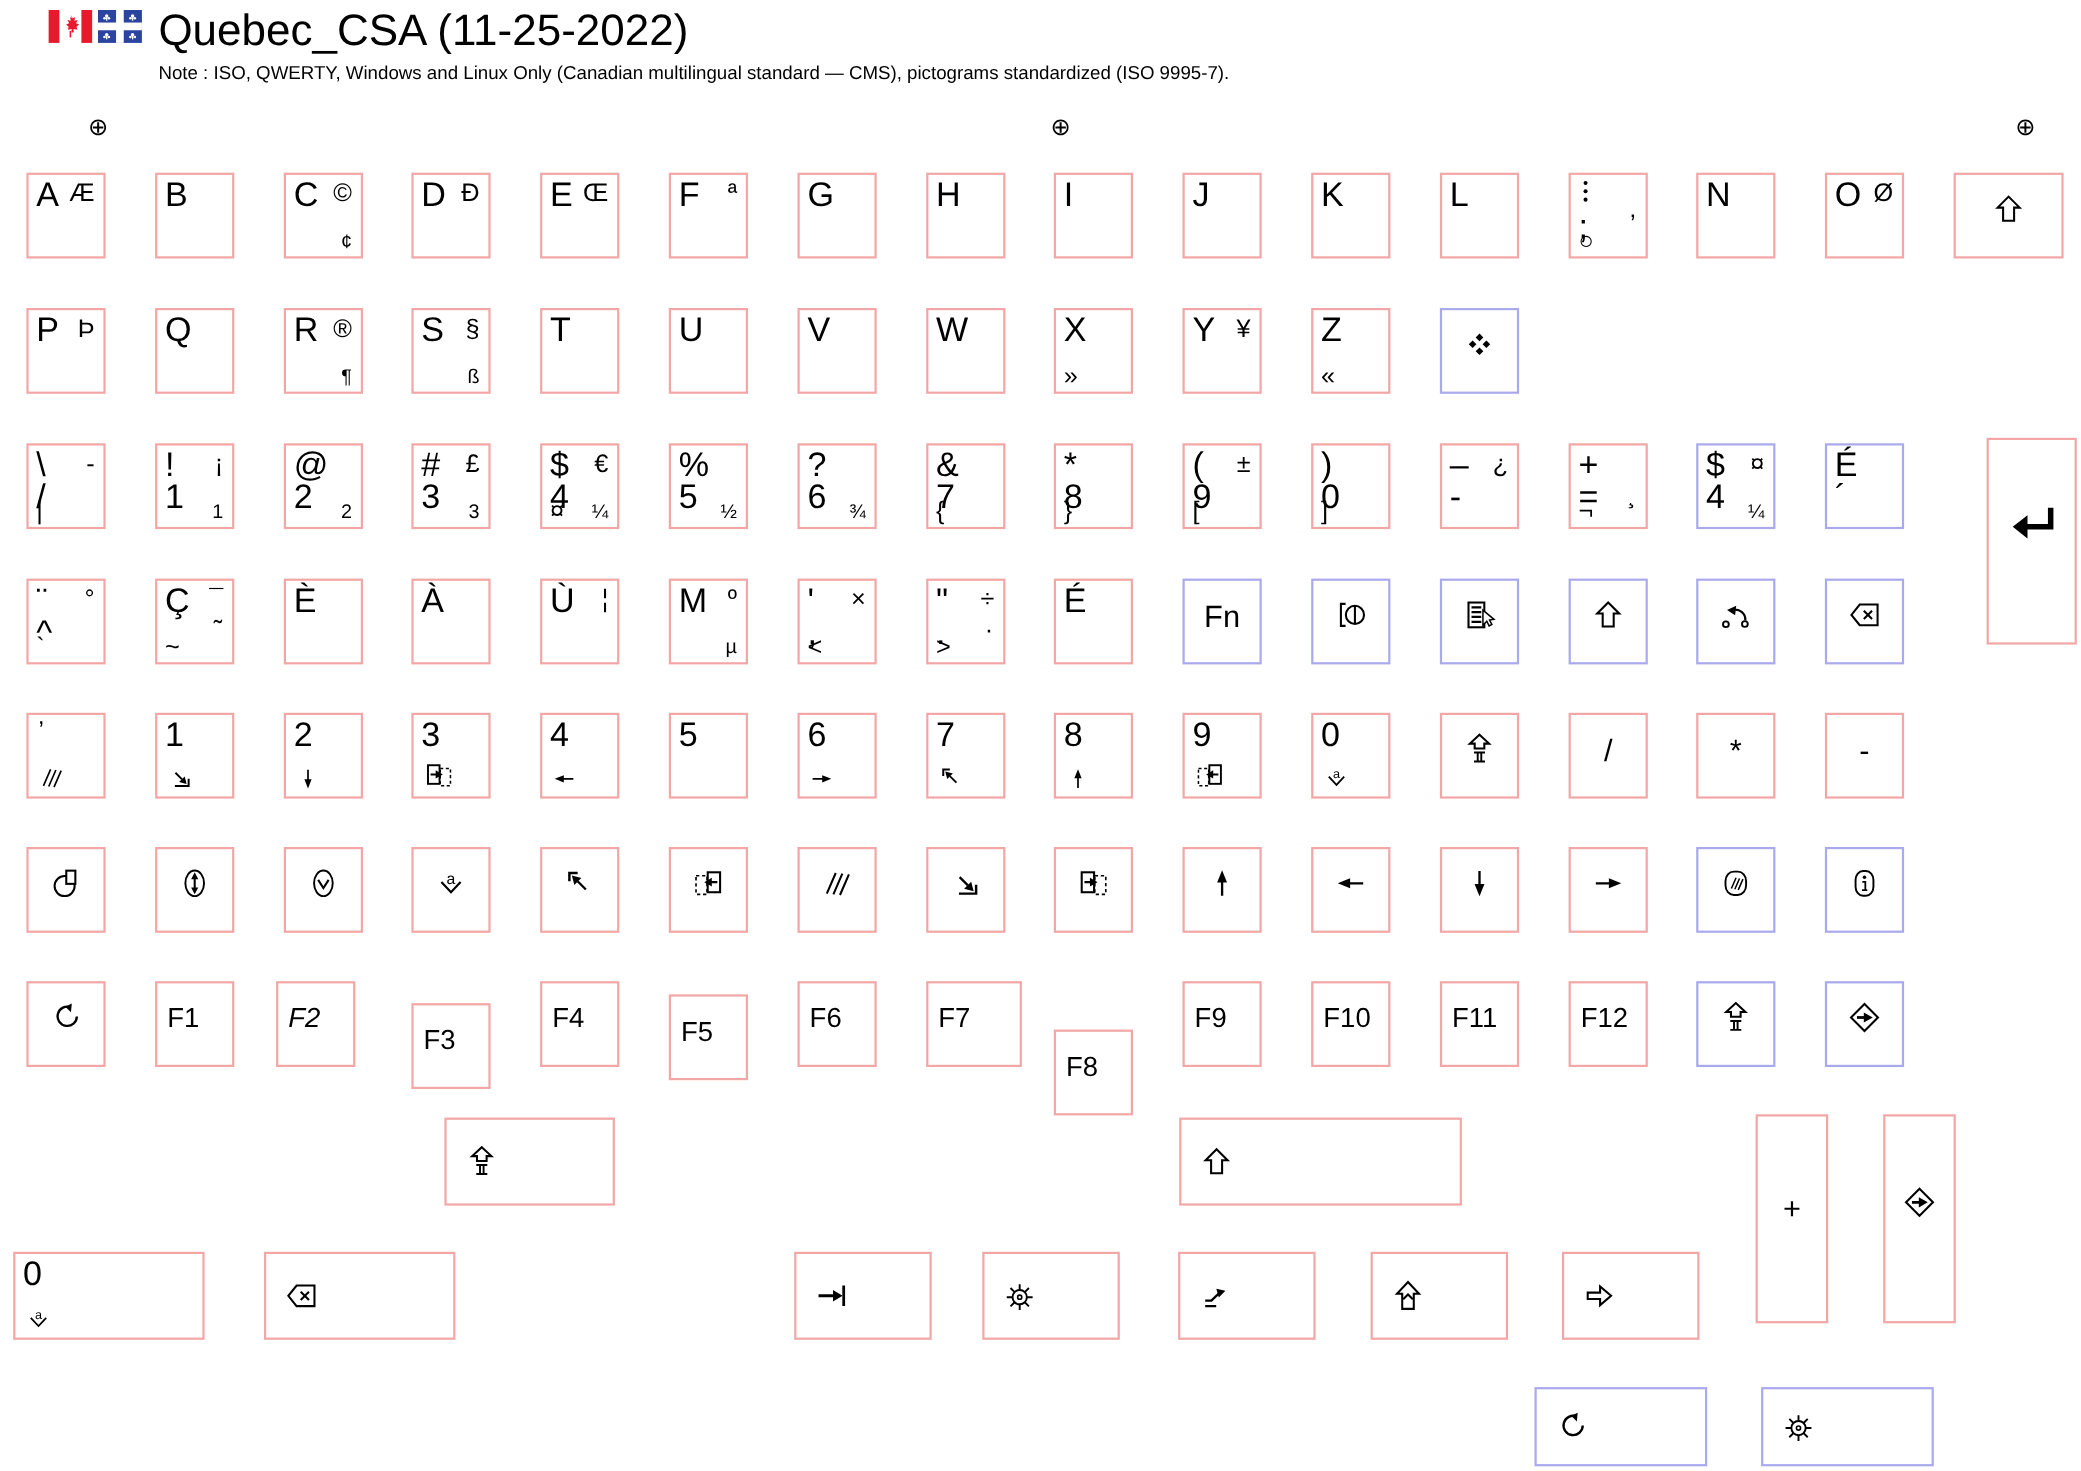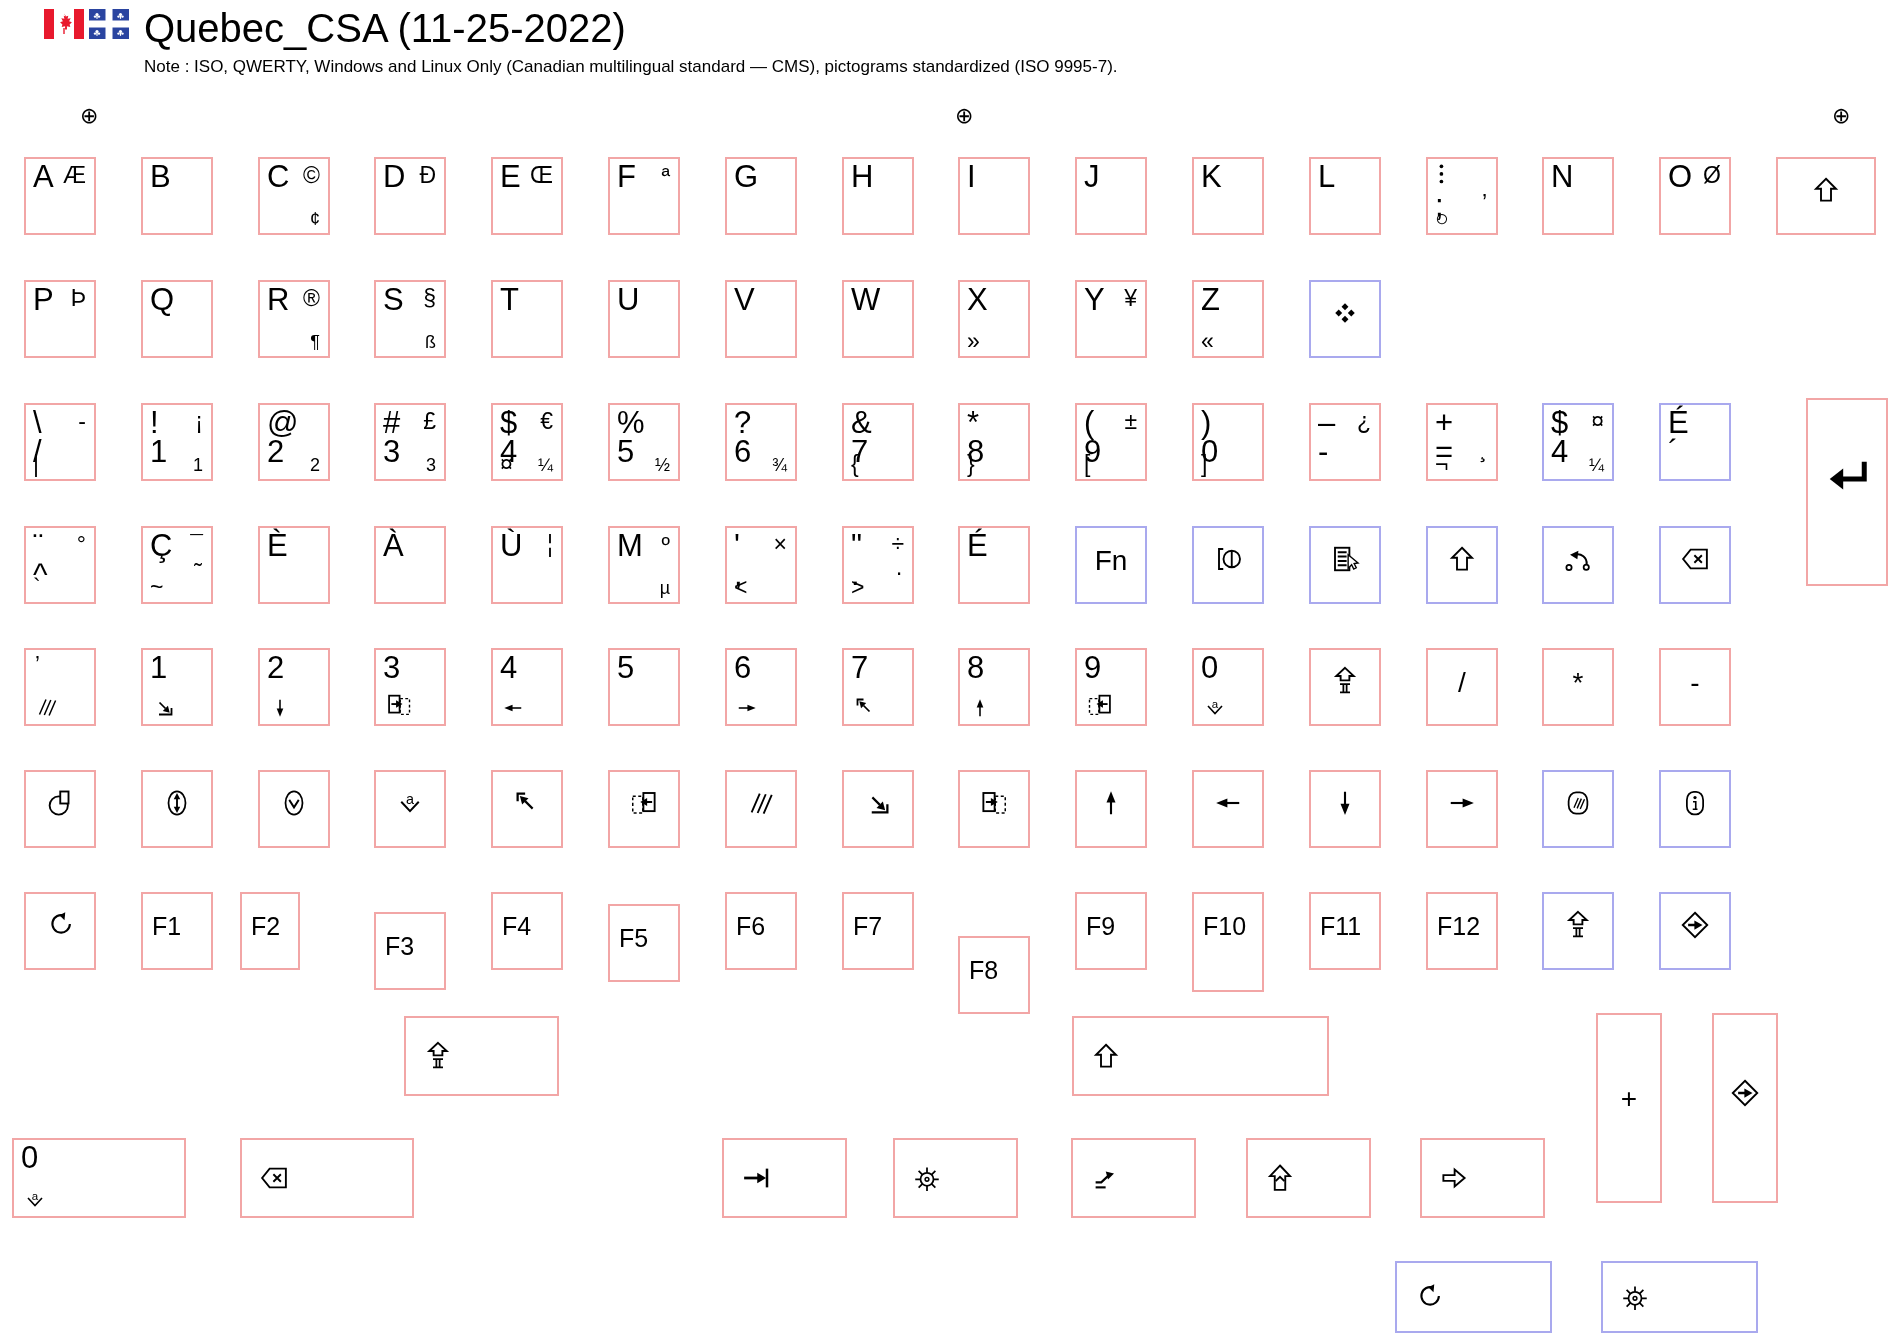--- a/index.html
+++ b/index.html
@@ -630,45 +630,45 @@
         <span class="ic i-c">
           <svg viewBox="0 0 24 24" width="30" height="30">
             <path d="M15.5 4.6 A7 7 0 1 0 19.9 11.2" fill="none" stroke="#000" stroke-width="1.7"></path>
             <path d="M16.2 1.8 L11.5 4.1 L15.6 8.2 Z" fill="#000"></path>
           </svg>
         </span>
       </div>
       <div class="key" style="left: 141px; top: 892px; width: 72px; height: 78px;">
         <span class="leg s-fk">F1</span>
       </div>
-      <div class="key" style="left: 240px; top: 892px; width: 60px; height: 78px;">
+      <div class="key" style="left: 251px; top: 892px; width: 72px; height: 78px; font-style: italic;">
         <span class="leg s-fk">F2</span>
       </div>
       <div class="key" style="left: 374px; top: 892px; width: 72px; height: 78px; margin-top: 20px;">
         <span class="leg s-fk">F3</span>
       </div>
       <div class="key" style="left: 491px; top: 892px; width: 72px; height: 78px;">
         <span class="leg s-fk">F4</span>
       </div>
       <div class="key" style="left: 608px; top: 892px; width: 72px; height: 78px; margin-top: 12px;">
         <span class="leg s-fk">F5</span>
       </div>
       <div class="key" style="left: 725px; top: 892px; width: 72px; height: 78px;">
         <span class="leg s-fk">F6</span>
       </div>
-      <div class="key" style="left: 842px; top: 892px; width: 72px; height: 78px;">
+      <div class="key" style="left: 842px; top: 892px; width: 87px; height: 78px;">
         <span class="leg s-fk">F7</span>
       </div>
       <div class="key" style="left: 958px; top: 936px; width: 72px; height: 78px;">
         <span class="leg s-fk">F8</span>
       </div>
       <div class="key" style="left: 1075px; top: 892px; width: 72px; height: 78px;">
         <span class="leg s-fk">F9</span>
       </div>
-      <div class="key" style="left: 1192px; top: 892px; width: 72px; height: 100px;">
+      <div class="key" style="left: 1192px; top: 892px; width: 72px; height: 78px;">
         <span class="leg s-fk">F10</span>
       </div>
       <div class="key" style="left: 1309px; top: 892px; width: 72px; height: 78px;">
         <span class="leg s-fk">F11</span>
       </div>
       <div class="key" style="left: 1426px; top: 892px; width: 72px; height: 78px;">
         <span class="leg s-fk">F12</span>
       </div>
       <div class="key blue" style="left: 1542px; top: 892px; width: 72px; height: 78px;">
         <span class="ic i-c">

